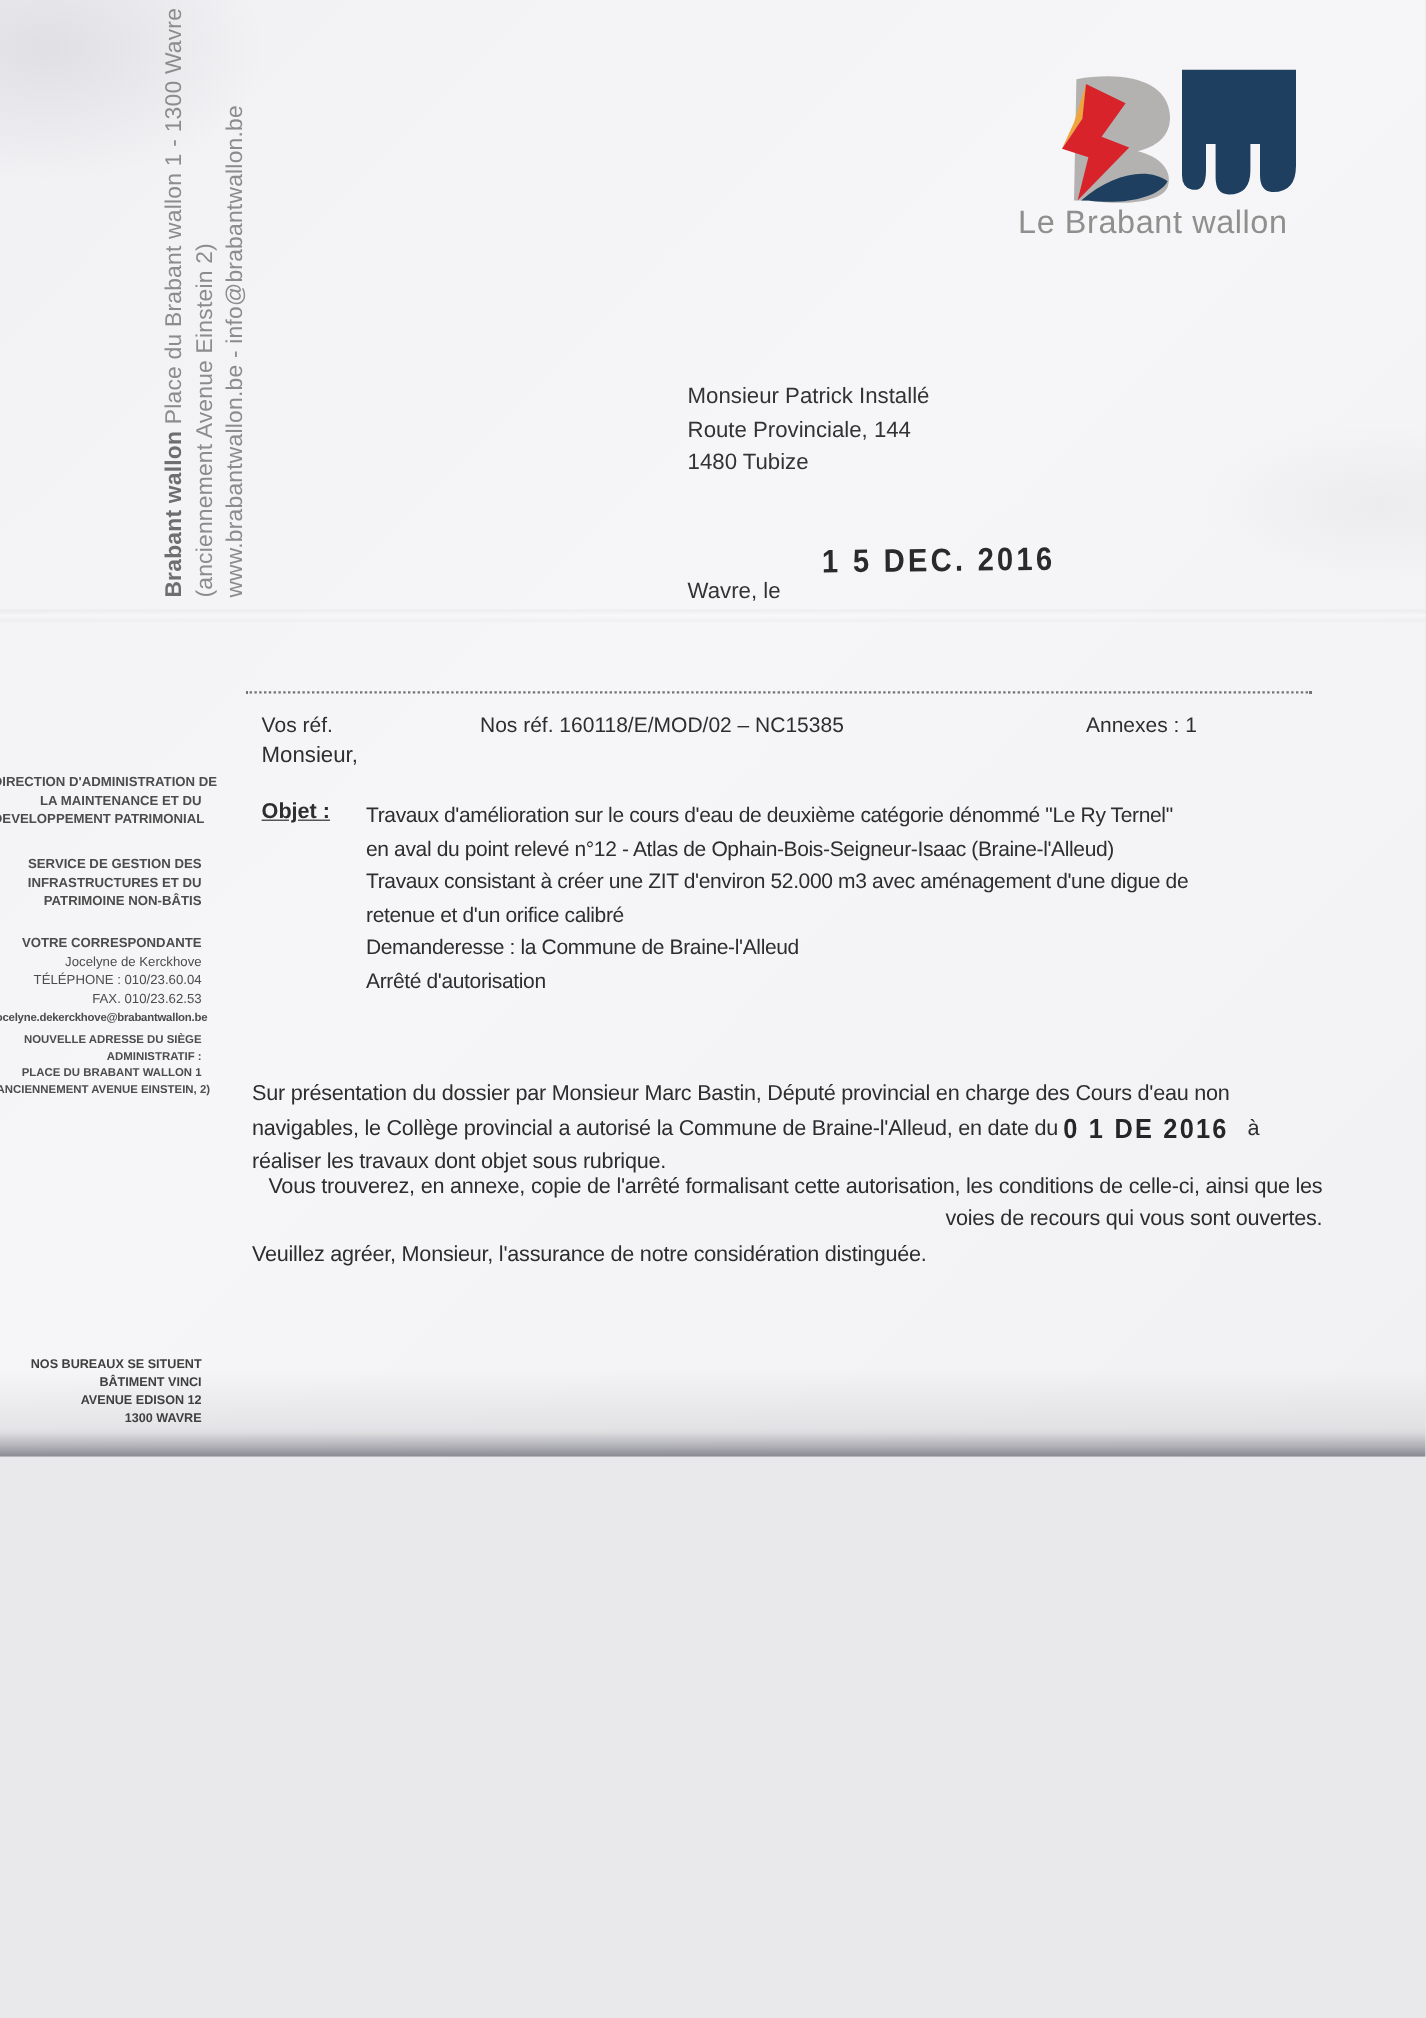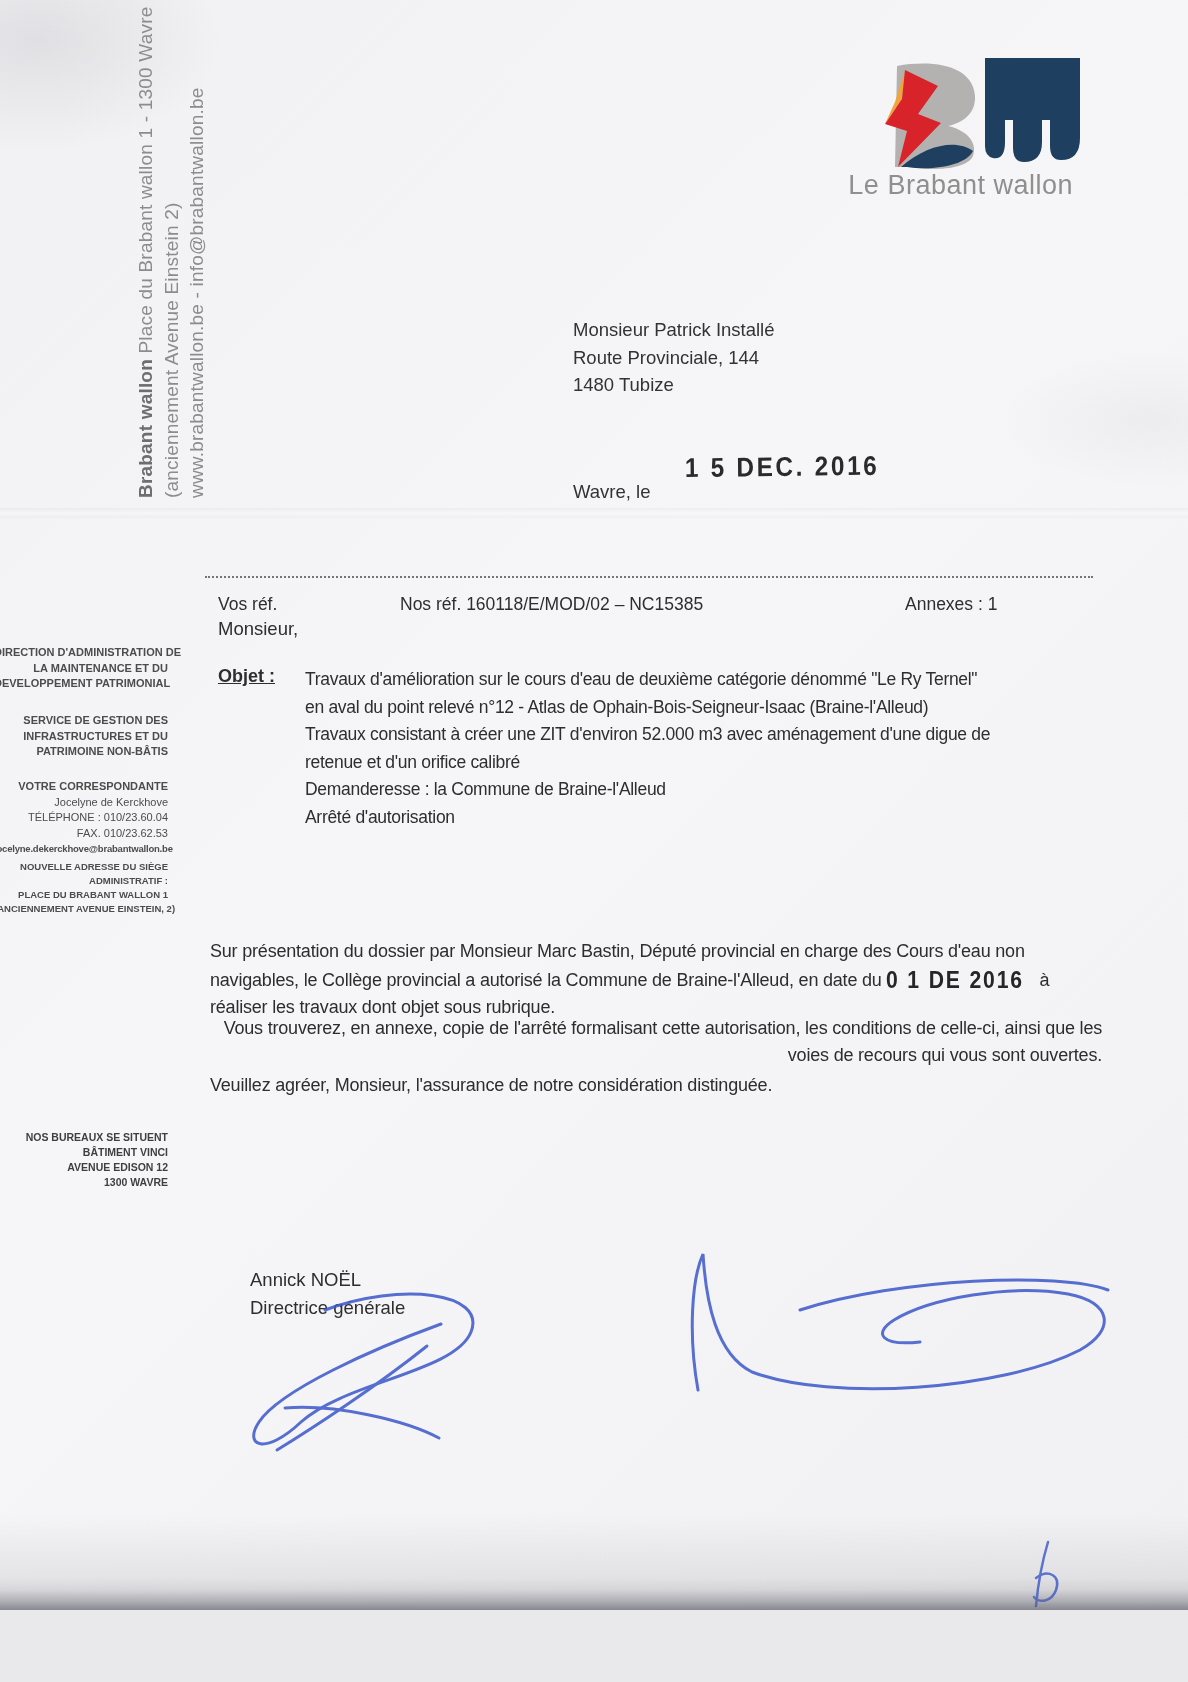--- a/index.html
+++ b/index.html
@@ -1,17 +1,17 @@
 <!DOCTYPE html>
 <html><head>
 <meta charset="utf-8">
 <style>
   html,body{margin:0;padding:0;background:#e9e9ec;}
   .page{
-    position:relative; width:1188px; height:1610px; overflow:hidden;
+    position:relative; width:1188px; height:1214px; overflow:hidden;
     font-family:"Liberation Sans", sans-serif; color:#2e2e2e;
     background:
       radial-gradient(ellipse 260px 160px at 40px 40px, rgba(70,70,80,0.10), transparent 70%),
       radial-gradient(ellipse 200px 90px at 1150px 420px, rgba(80,80,90,0.05), transparent 75%),
       linear-gradient(to bottom, rgba(0,0,0,0) 94%, rgba(80,80,92,0.10) 98%, rgba(70,70,82,0.30) 100%),
       linear-gradient(135deg,#f1f1f4 0%, #f6f6f8 45%, #f1f1f3 100%);
   }
   .bottom-band{position:absolute;left:0;right:0;bottom:0;height:20px;
     background:linear-gradient(to bottom, rgba(110,110,122,0) 0%, rgba(110,110,122,0.28) 55%, rgba(82,82,94,0.5) 100%);}
   .crease{position:absolute;left:0;right:0;top:508px;height:10px;
@@ -52,21 +52,21 @@
   .sb-corr{top:779px; font-size:11px; line-height:15.5px;}
   .sb-corr .t{font-weight:600;}
   .sb-corr .mail{font-size:9.5px; font-weight:700; letter-spacing:-0.2px;}
   .sb-nouvelle{top:860px; font-size:9.5px; line-height:14px; font-weight:700;}
   .sb-bureaux{top:1130px; font-size:10.5px; line-height:15px; font-weight:700; color:#3f3f3f;}
 
   
   .salutation{left:218px; top:618px; font-size:18.5px;}
   .objet-label{left:218px; top:666px; font-size:18px; font-weight:700; text-decoration:underline;}
   .objet-text{left:305px; top:666px; font-size:17.5px; line-height:27.5px; font-weight:400; letter-spacing:-0.3px;}
-  .para{left:210px; width:892px; font-size:18px; line-height:27px; letter-spacing:-0.2px; color:#2d2d2d;margin-top:40px;}
+  .para{left:210px; width:892px; font-size:18px; line-height:27px; letter-spacing:-0.2px; color:#2d2d2d;}
   .para1{top:898px;}
   .para2{top:975px;text-align:right;}
   .para3{top:1032px;}
 
   
   .sig-left-text{left:250px; top:1266px; font-size:18.5px; line-height:28px;}
   .sig-right-text{left:790px; top:1266px; font-size:18.5px; line-height:28px;}
   .sig-svg{pointer-events:none;}
   .sig-annick{left:225px; top:1288px;}
   .sig-mathieu{left:680px; top:1248px;}

